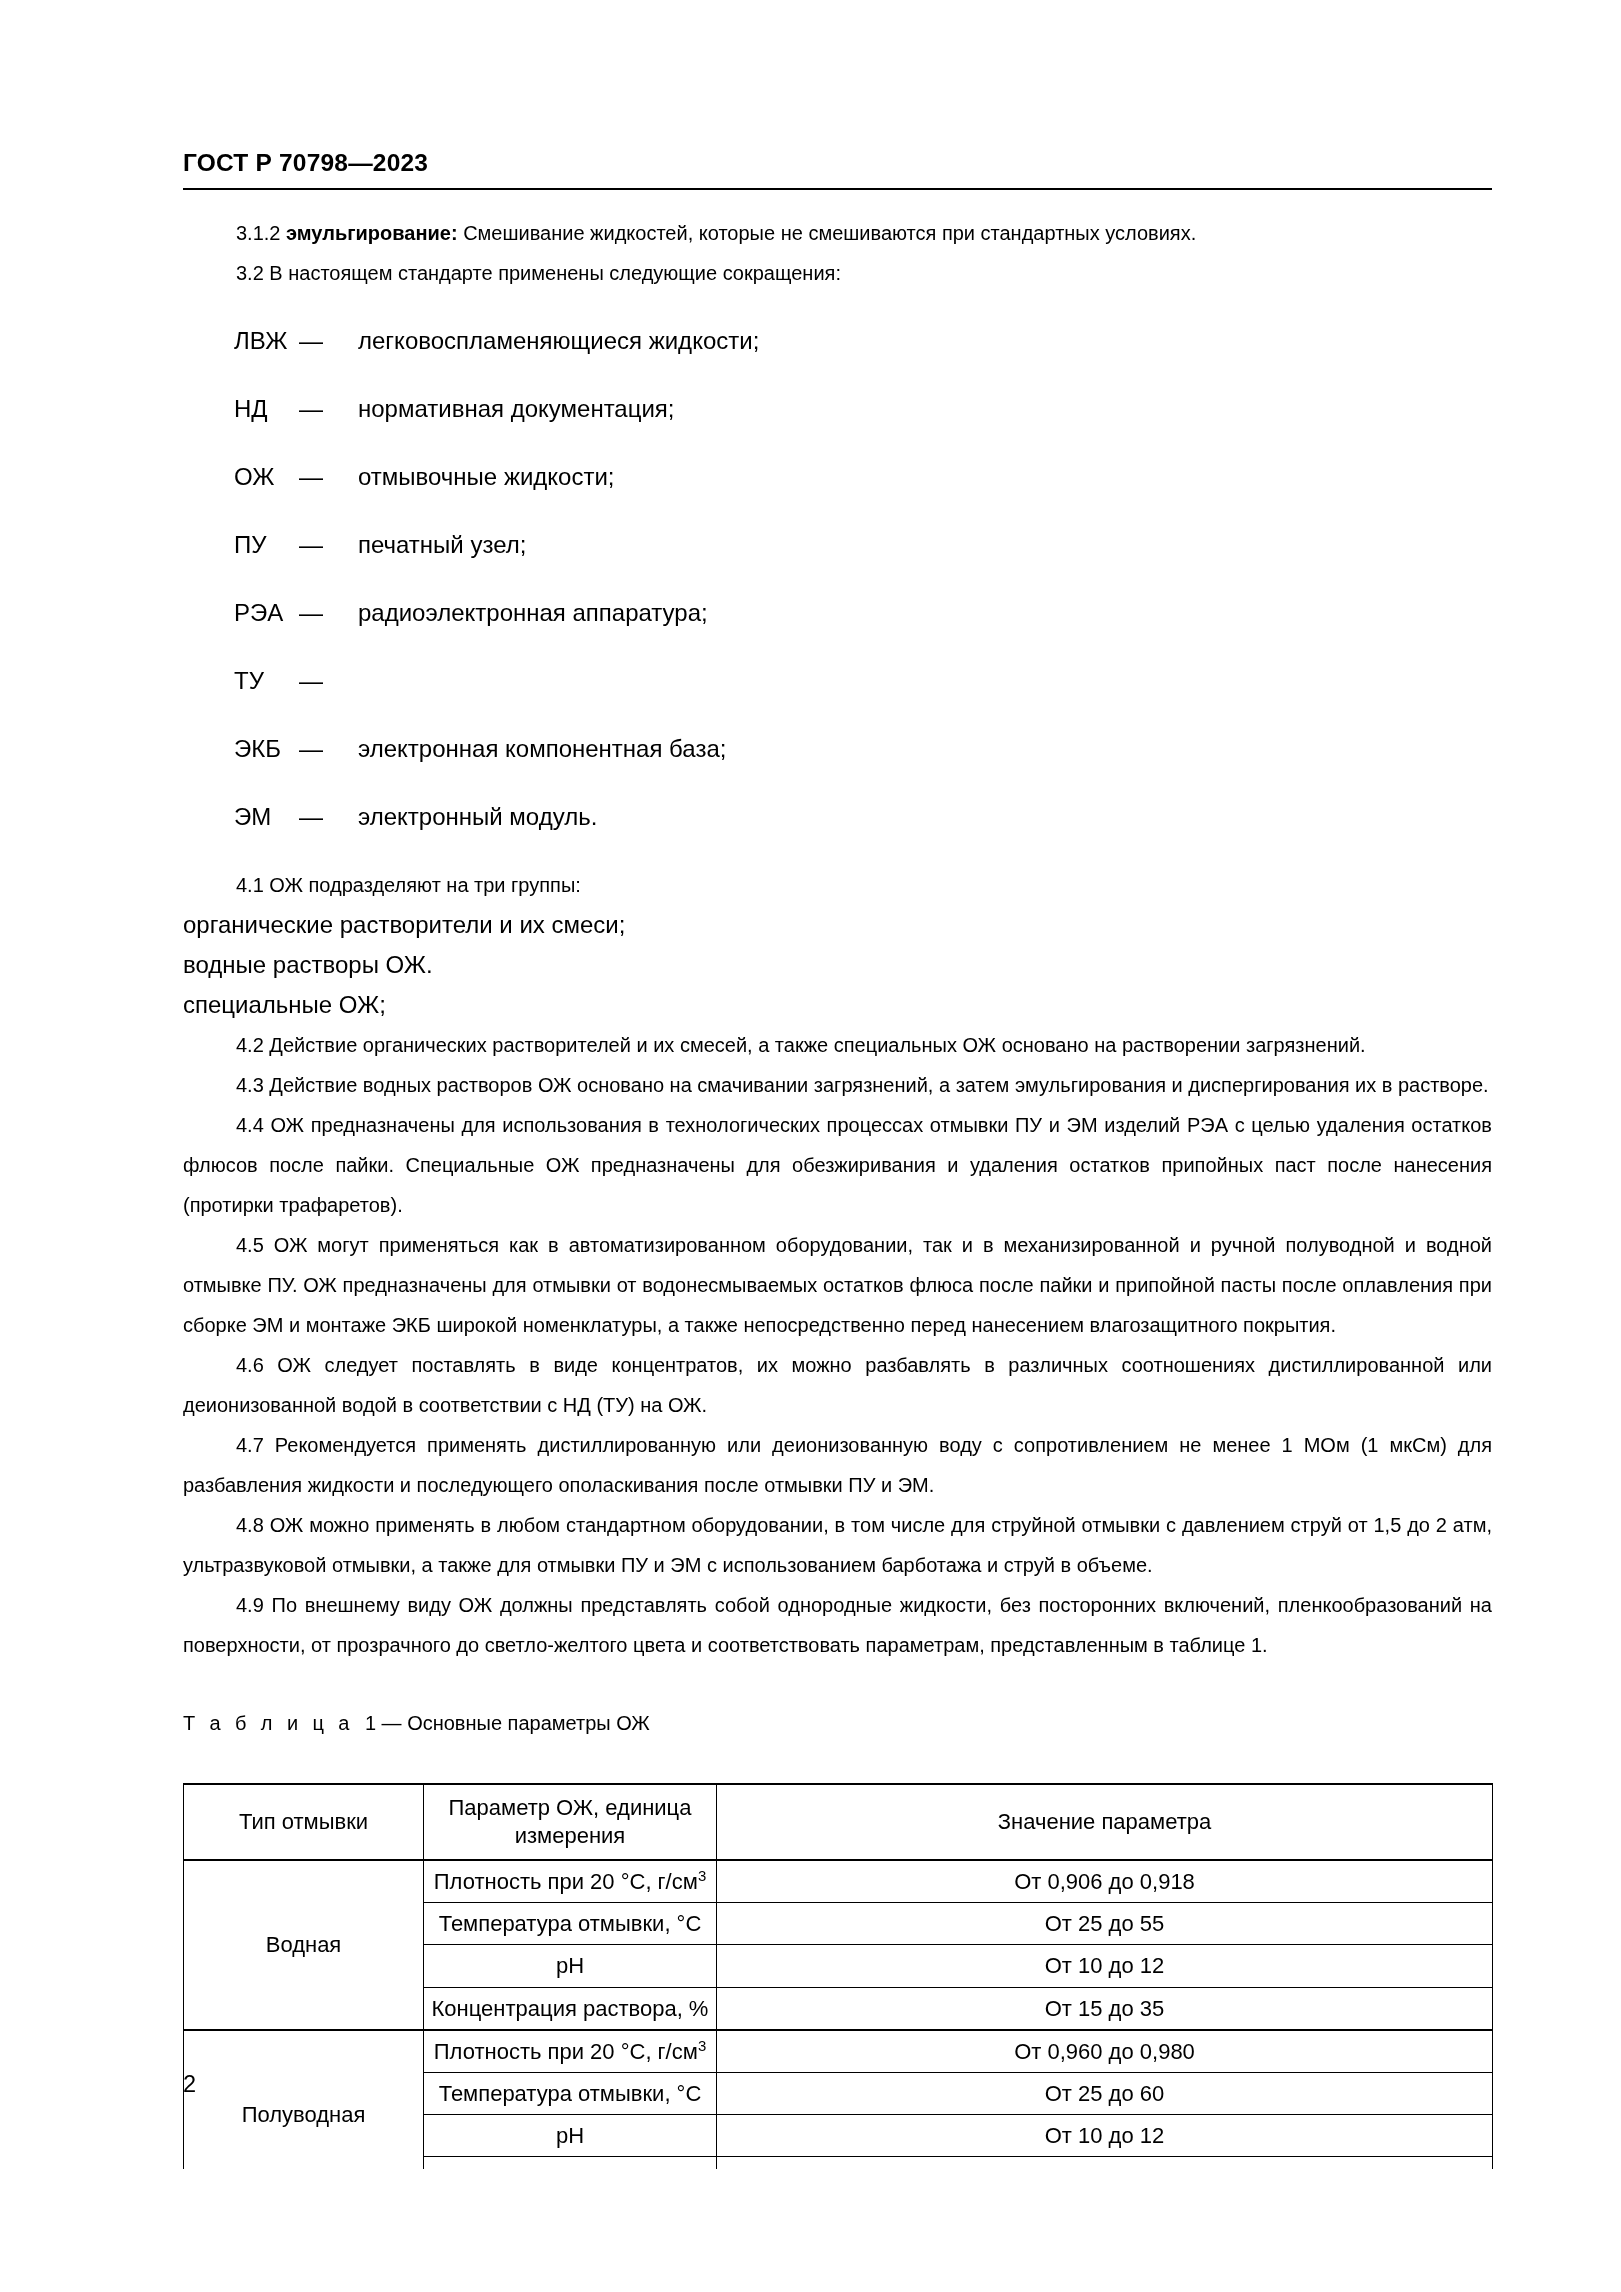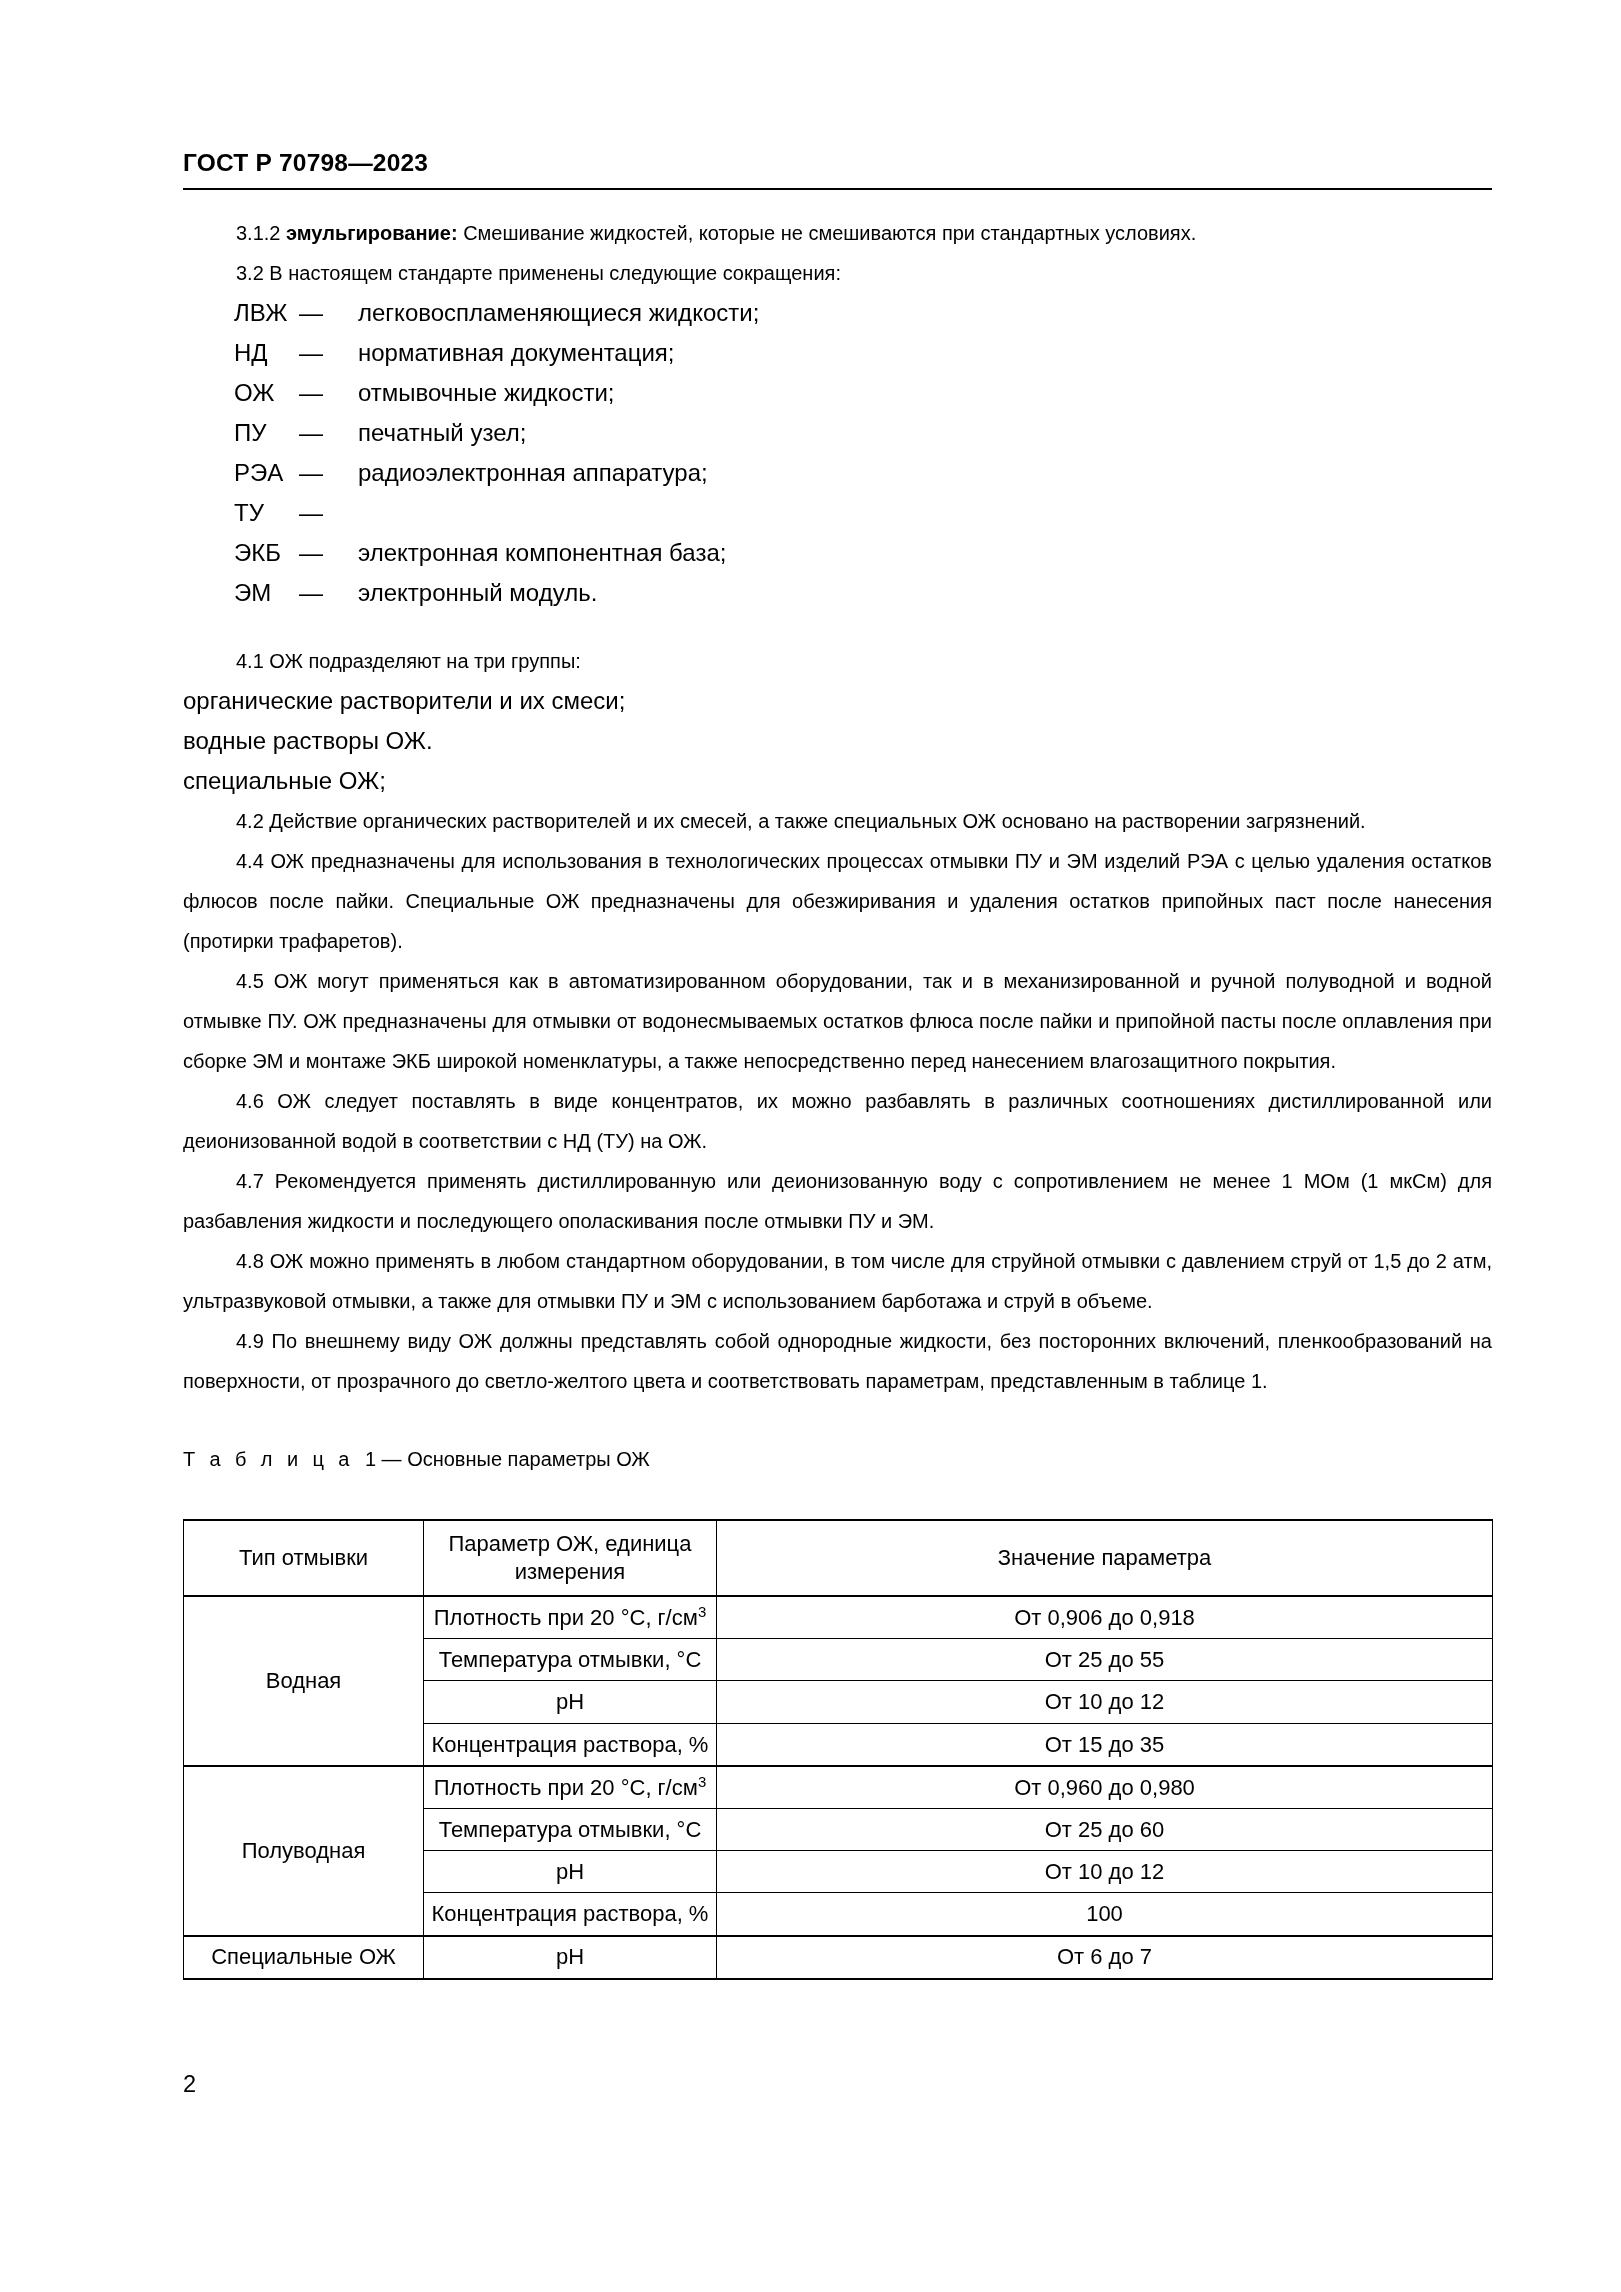--- a/index.html
+++ b/index.html
@@ -68,20 +68,21 @@
     display: flex;
     align-items: baseline;
     font-size: 24px;
     line-height: 40px;
   }
   .abbr-term {
     width: 116px;
     flex: 0 0 116px;
     padding-left: 51px;
     box-sizing: border-box;
+    margin-top: 28px;
   }
   .abbr-dash {
     width: 59px;
     flex: 0 0 59px;
   }
   .abbr-def {
     flex: 1 1 auto;
   }
 
   h2.section-title {
@@ -208,20 +209,21 @@
       </li>
     </ul>
 
 
     <p class="para" style="margin-top:27.4px;">4.1 ОЖ подразделяют на три группы:</p>
     <p class="list-line">органические растворители и их смеси;</p>
     <p class="list-line">водные растворы ОЖ.</p>
     <p class="list-line">специальные ОЖ;</p>
 
     <p class="para">4.2 Действие органических растворителей и их смесей, а также специальных ОЖ основано на растворении загрязнений.</p>
+    <p class="para">4.3 Действие водных растворов ОЖ основано на смачивании загрязнений, а затем эмульгирования и диспергирования их в растворе.</p>
     <p class="para">4.4 ОЖ предназначены для использования в технологических процессах отмывки ПУ и ЭМ изделий РЭА с целью удаления остатков флюсов после пайки. Специальные ОЖ предназначены для обезжиривания и удаления остатков припойных паст после нанесения (протирки трафаретов).</p>
     <p class="para">4.5 ОЖ могут применяться как в автоматизированном оборудовании, так и в механизированной и ручной полуводной и водной отмывке ПУ. ОЖ предназначены для отмывки от водонесмываемых остатков флюса после пайки и припойной пасты после оплавления при сборке ЭМ и монтаже ЭКБ широкой номенклатуры, а также непосредственно перед нанесением влагозащитного покрытия.</p>
     <p class="para">4.6 ОЖ следует поставлять в виде концентратов, их можно разбавлять в различных соотношениях дистиллированной или деионизованной водой в соответствии с НД (ТУ) на ОЖ.</p>
     <p class="para">4.7 Рекомендуется применять дистиллированную или деионизованную воду с сопротивлением не менее 1 МОм (1 мкСм) для разбавления жидкости и последующего ополаскивания после отмывки ПУ и ЭМ.</p>
     <p class="para">4.8 ОЖ можно применять в любом стандартном оборудовании, в том числе для струйной отмывки с давлением струй от 1,5 до 2 атм, ультразвуковой отмывки, а также для отмывки ПУ и ЭМ с использованием барботажа и струй в объеме.</p>
     <p class="para">4.9 По внешнему виду ОЖ должны представлять собой однородные жидкости, без посторонних включений, пленкообразований на поверхности, от прозрачного до светло-желтого цвета и соответствовать параметрам, представленным в таблице 1.</p>
 
     <div class="table-caption"><span class="spaced">Т а б л и ц а</span>&nbsp; <span>1</span> <span>—</span> <span>Основные параметры ОЖ</span></div>
 
     <table class="params">

